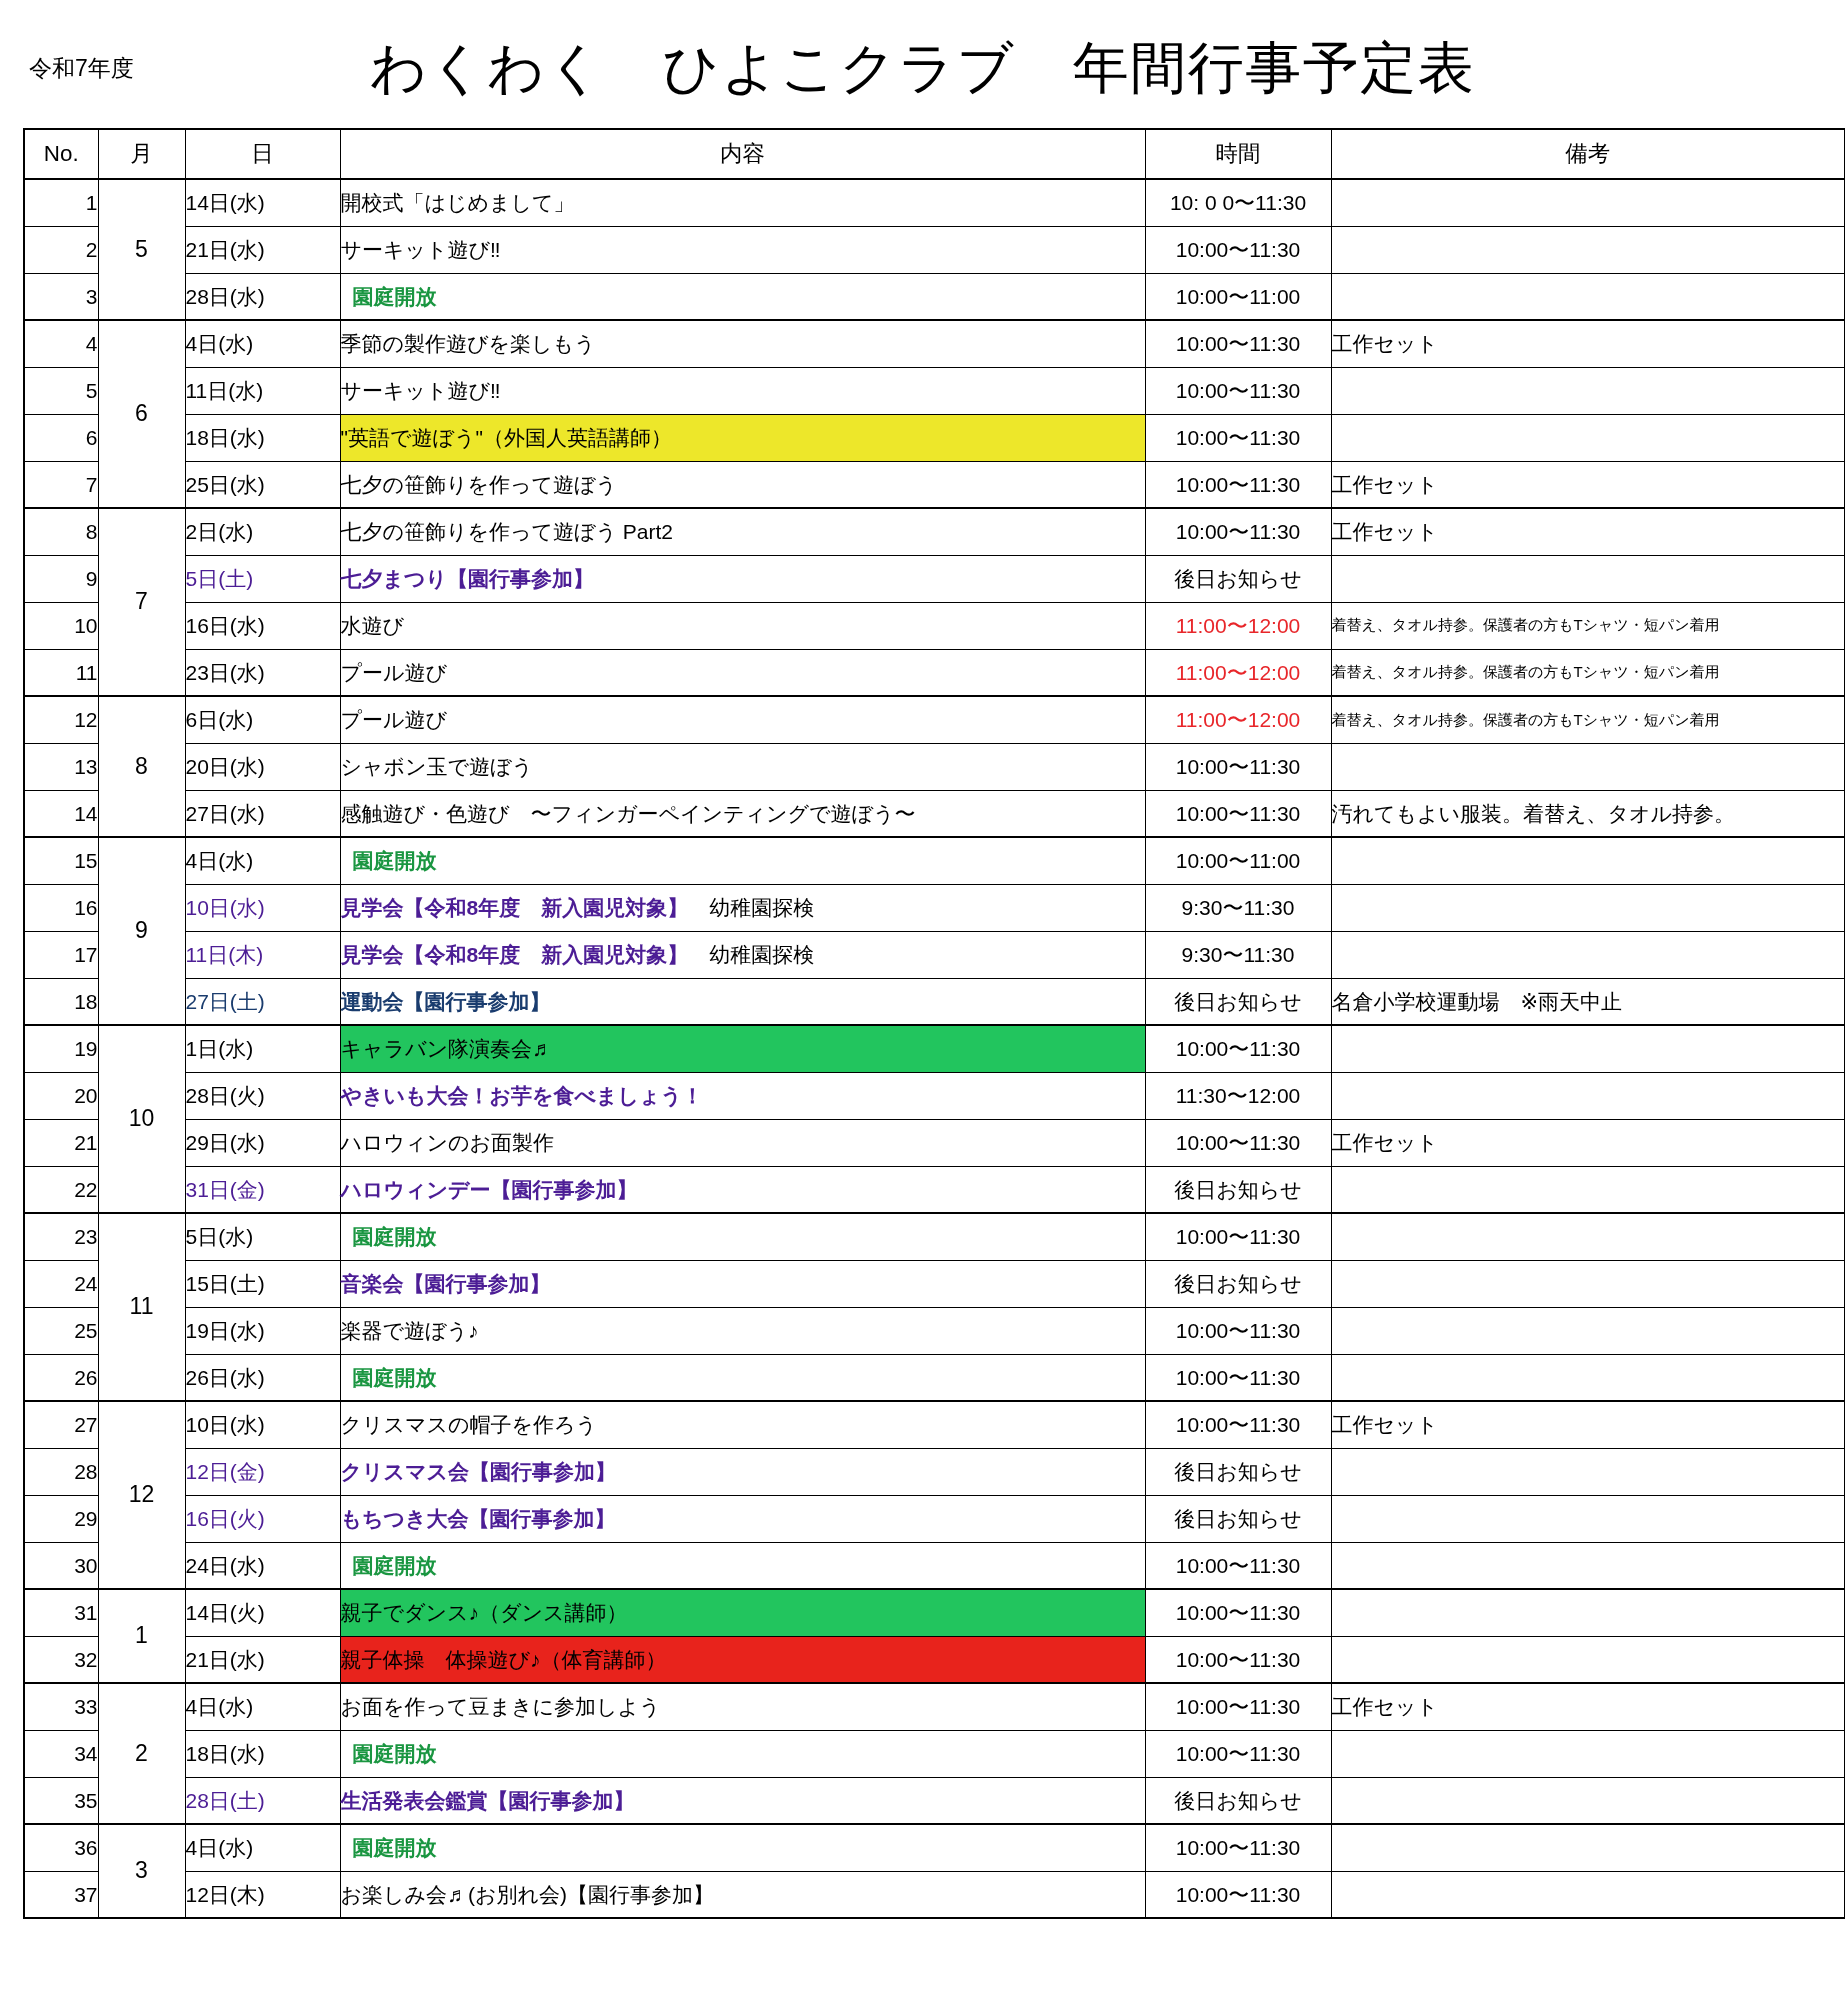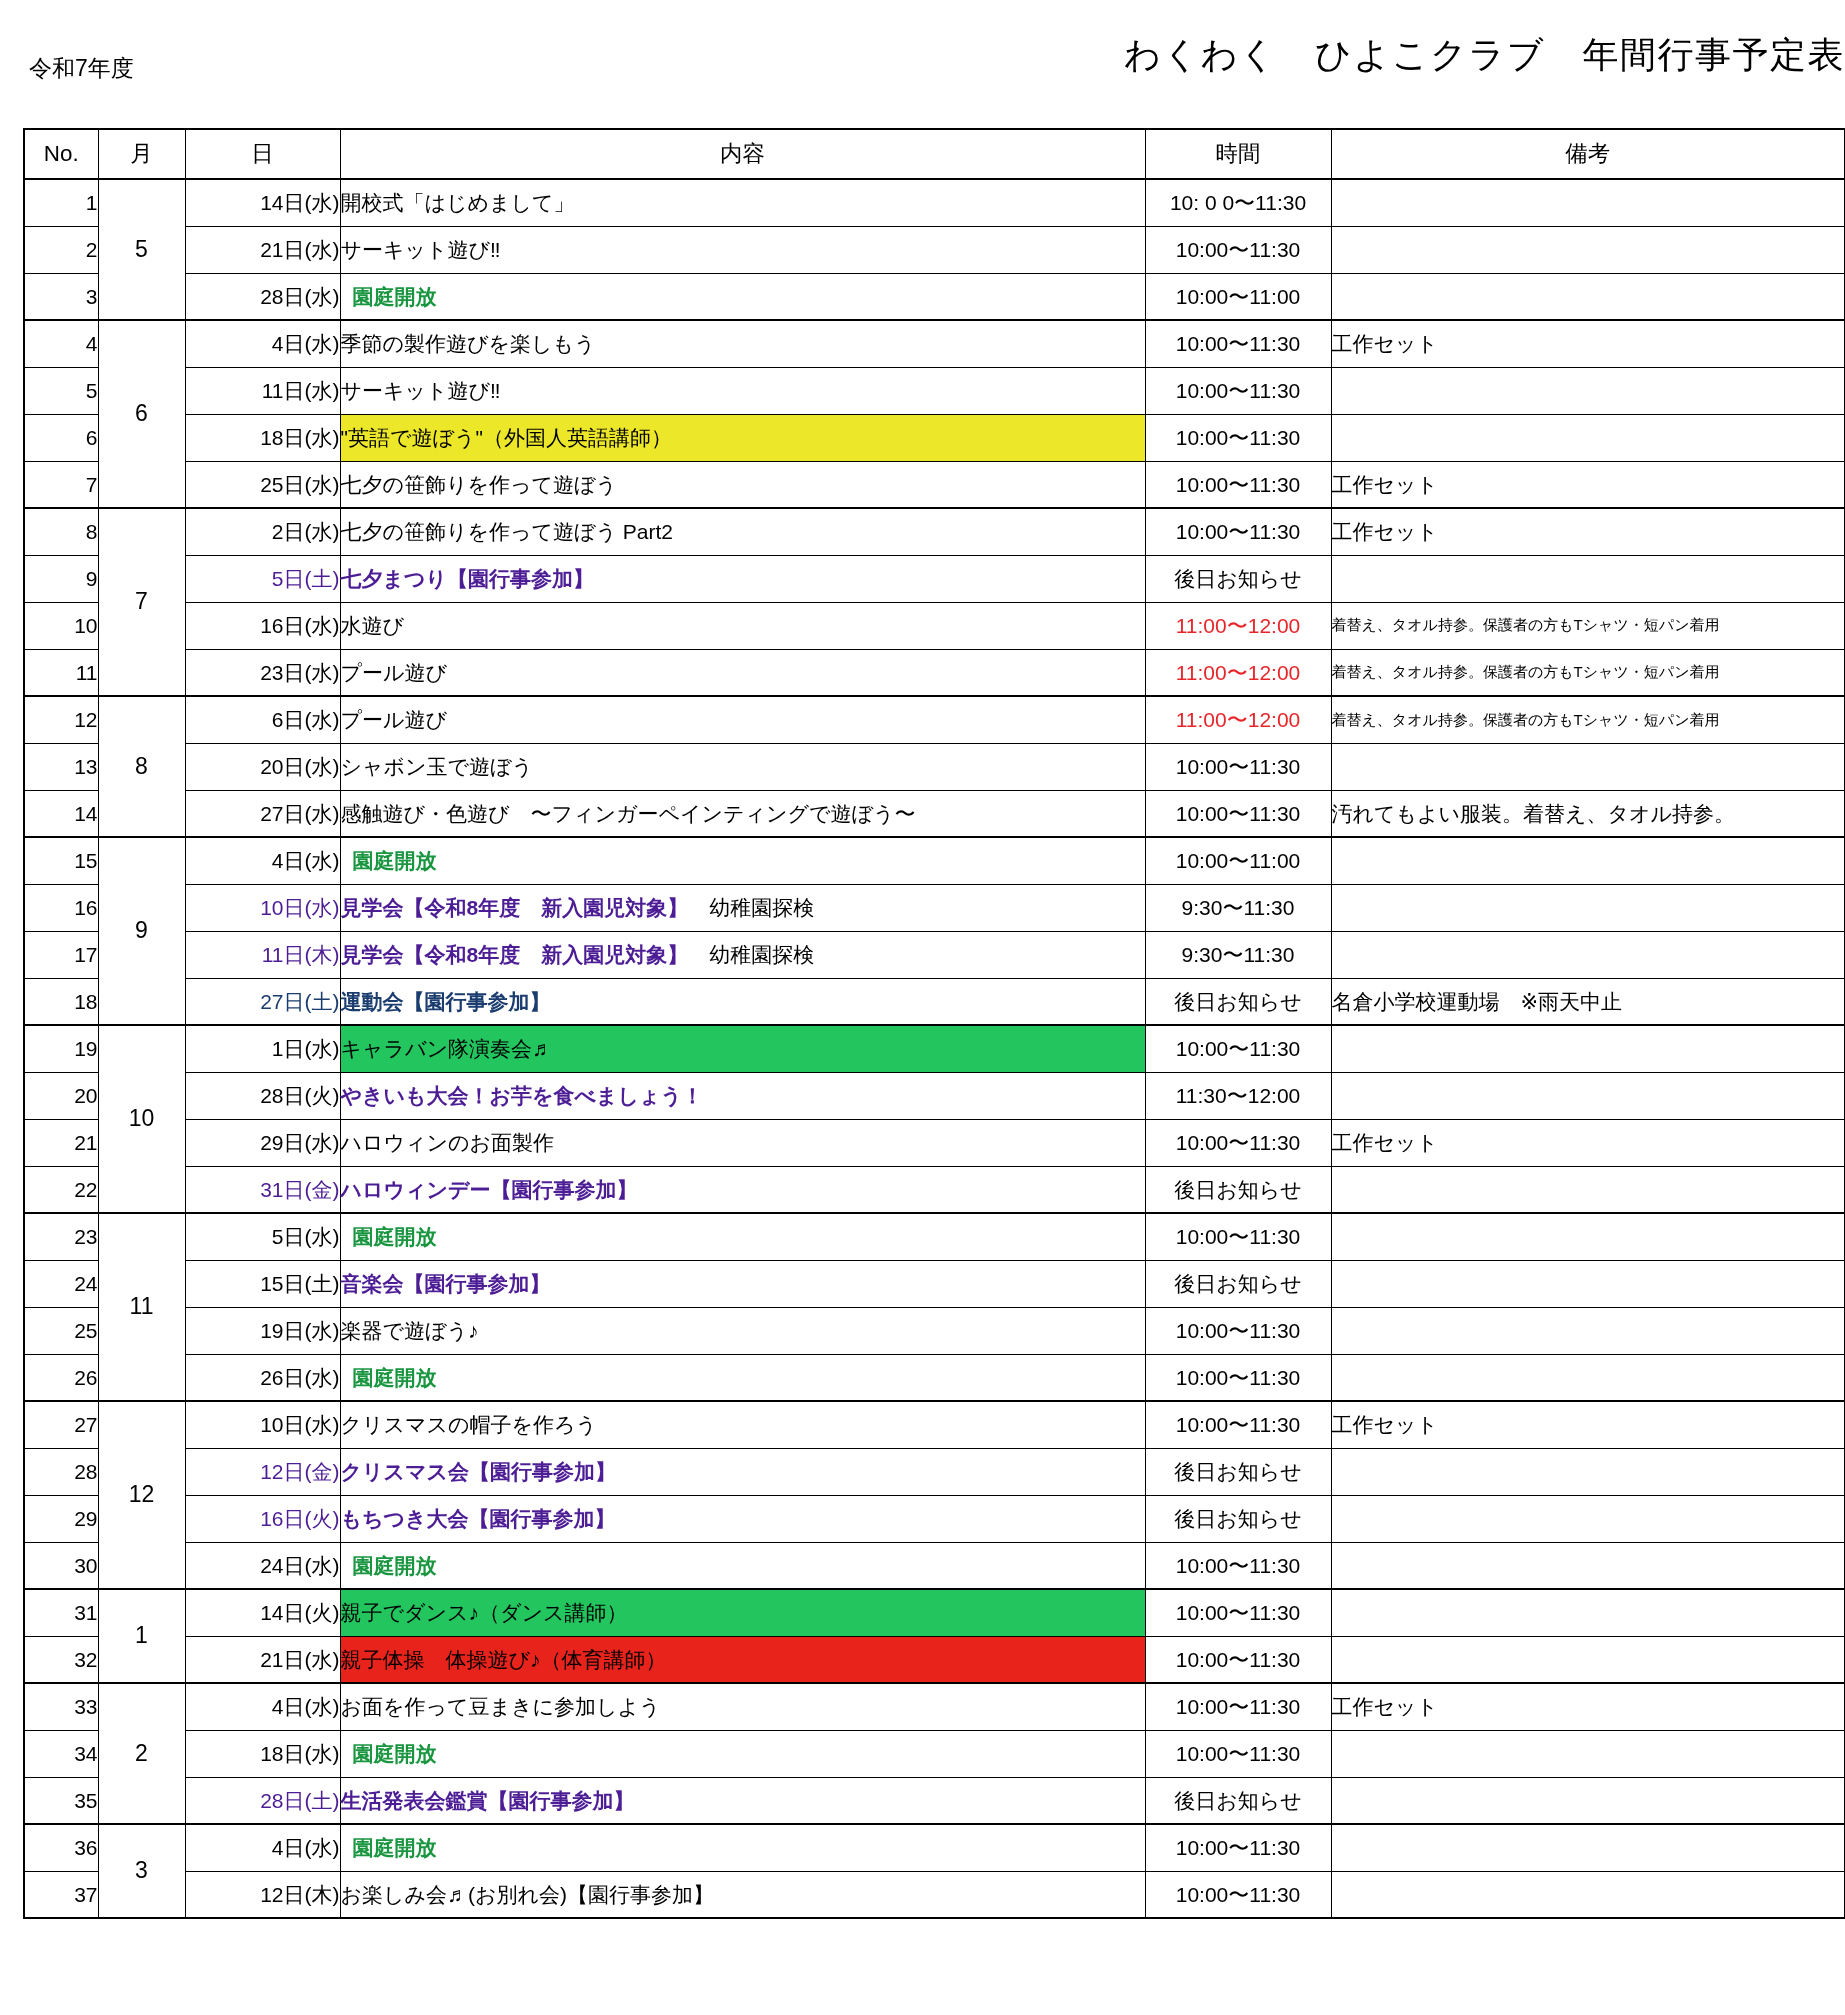--- a/index.html
+++ b/index.html
@@ -24,22 +24,22 @@
     left: 29px;
     top: 53px;
     font-size: 23px;
     letter-spacing: 0px;
     white-space: nowrap;
   }
   .doc-title {
     position: absolute;
     left: 0; right: 0;
     top: 31px;
-    text-align: right;
-    font-size: 36px;
+    text-align: center;
+    font-size: 56px;
     font-weight: 400;
     letter-spacing: 1.5px;
     white-space: nowrap;
   }
 
   
   table.schedule {
     border-collapse: collapse;
     table-layout: fixed;
     width: 1821px;
@@ -76,21 +76,21 @@
 
   
   td.cell-no, th.h-no { border-right: 1.5px solid #000; }
   td.cell-month, th.h-month { border-left: 1.5px solid #000; border-right: 1.5px solid #000; }
   td.cell-day, th.h-day { border-right: 0.8px solid #000; }
   td.cell-content, th.h-content { border-right: 1.5px solid #000; }
   td.cell-time, th.h-time { border-right: 1.5px solid #000; }
 
   td.cell-no { text-align: right; padding-right: 11px; }
   td.cell-month { text-align: center; font-size: 23px; }
-  td.cell-day { text-align: right; padding-right: 4.6px; white-space: nowrap; }
+  td.cell-day { padding-right: 4.6px; white-space: nowrap; }
   td.cell-content { text-align: left; padding-left: 3.1px; white-space: nowrap; }
   td.cell-time { text-align: center; white-space: nowrap; }
   td.cell-note { text-align: left; padding-left: 4.6px; white-space: nowrap; }
 
   
   tr.month-start > td { border-top: 2.3px solid #000; }
 
   
   .t-green { color: #1a9641; font-weight: bold; margin-left: 12px; }
   .t-blue  { color: #4c1d95; font-weight: bold; }

